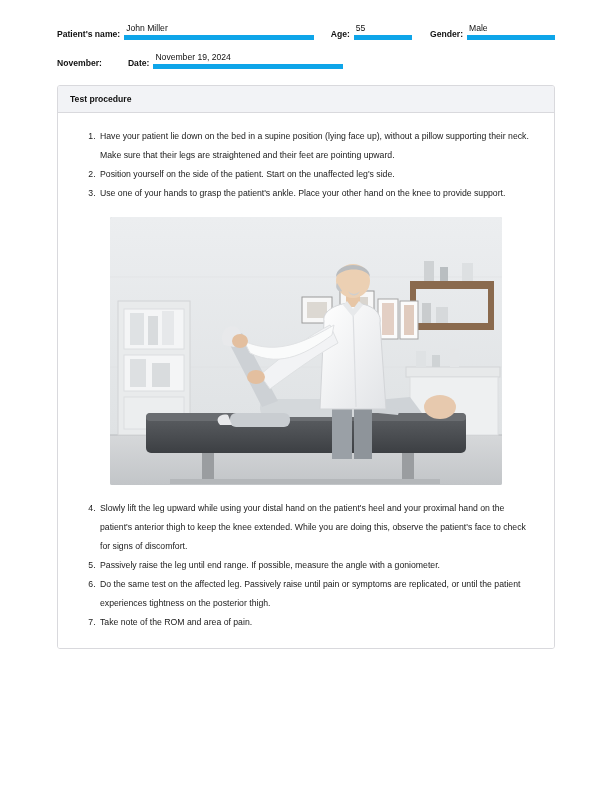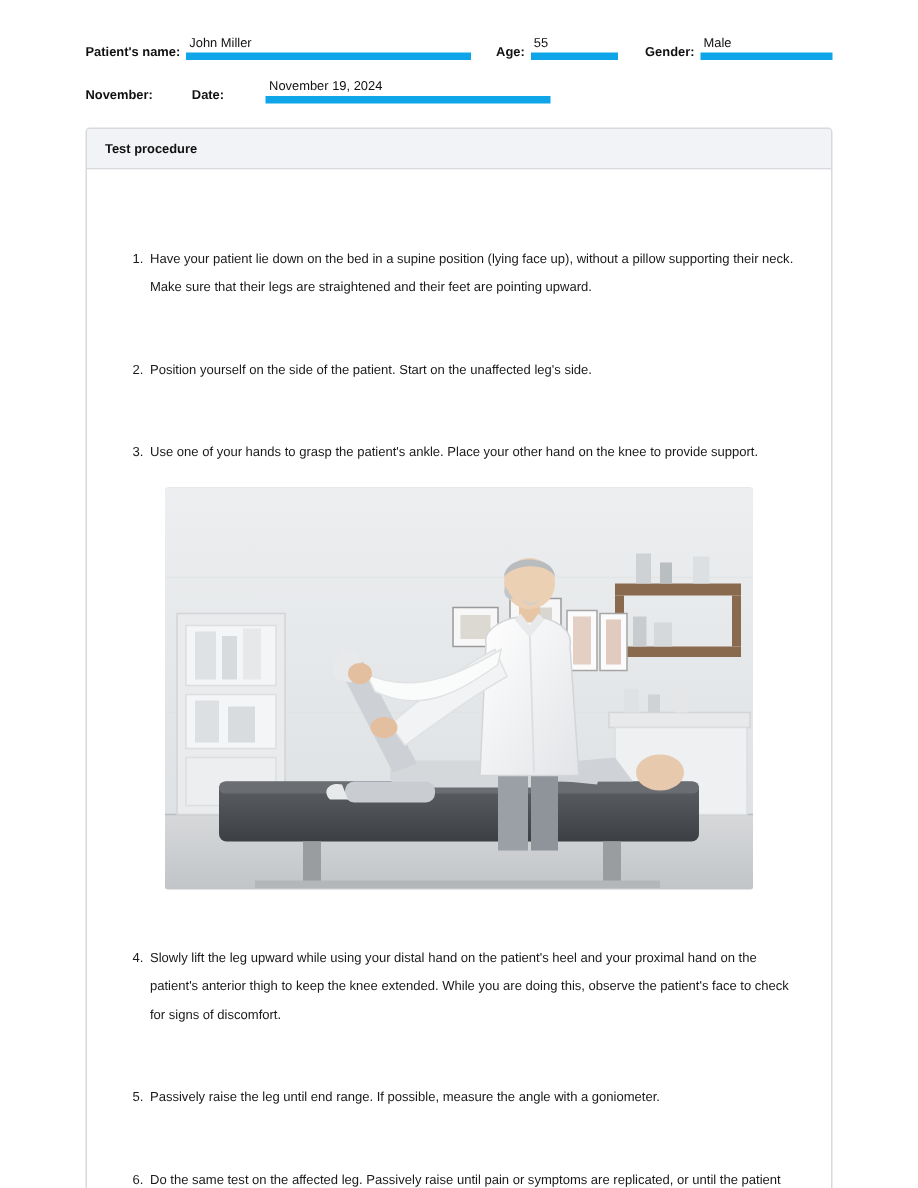--- a/index.html
+++ b/index.html
@@ -64,21 +64,21 @@
     line-height: 12px;
     padding: 0 2px 1px 2px;
     min-height: 12px;
     white-space: nowrap;
     overflow: hidden;
   }
   .w-name { width: 186px; }
   .w-age { width: 54px; }
   .w-gender { width: 84px; }
   .w-examiner { width: 196px; }
-  .w-date { width: 186px; margin-left: 24px; }
+  .w-date { width: 186px; }
   .spacer-sm { width: 20px; }
   .spacer-md { width: 22px; }
 
   .section {
     margin: 16px 57px 0 57px;
     border: 1px solid #d9d9dd;
     border-radius: 3px;
     overflow: hidden;
   }
   .section-header {
@@ -97,21 +97,20 @@
     margin: 0;
     padding: 0 6px 0 26px;
     list-style-position: outside;
   }
   ol.steps li {
     font-size: 8.7px;
     line-height: 19px;
     color: #1a1a1a;
     margin-bottom: 0px;
     padding-left: 2px;
-    margin-top: 36px;
   }
   ol.steps li::marker {
     font-size: 8.7px;
   }
   .photo-wrap {
     margin: 14px 0 14px 0;
     display: flex;
     justify-content: center;
   }
   .photo {

